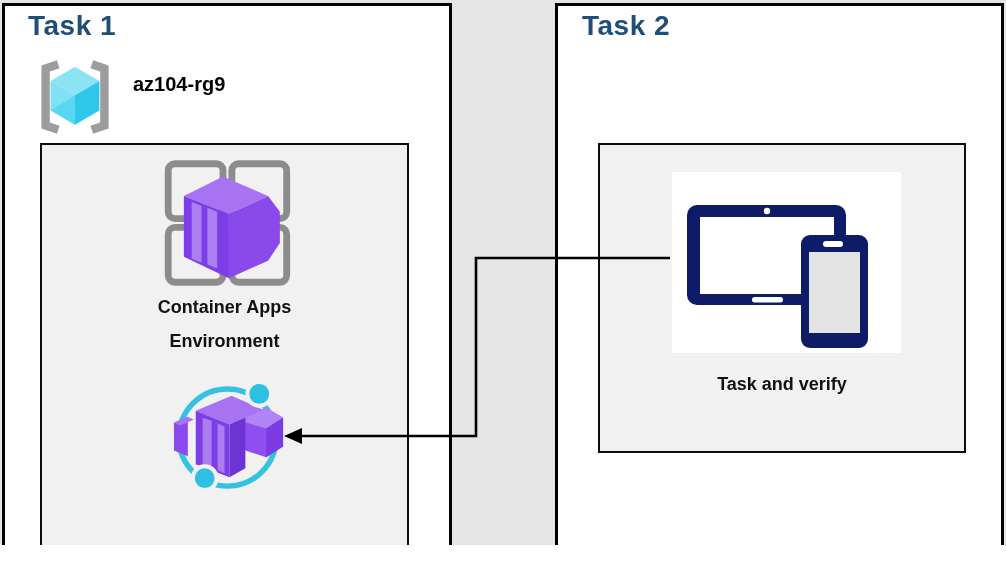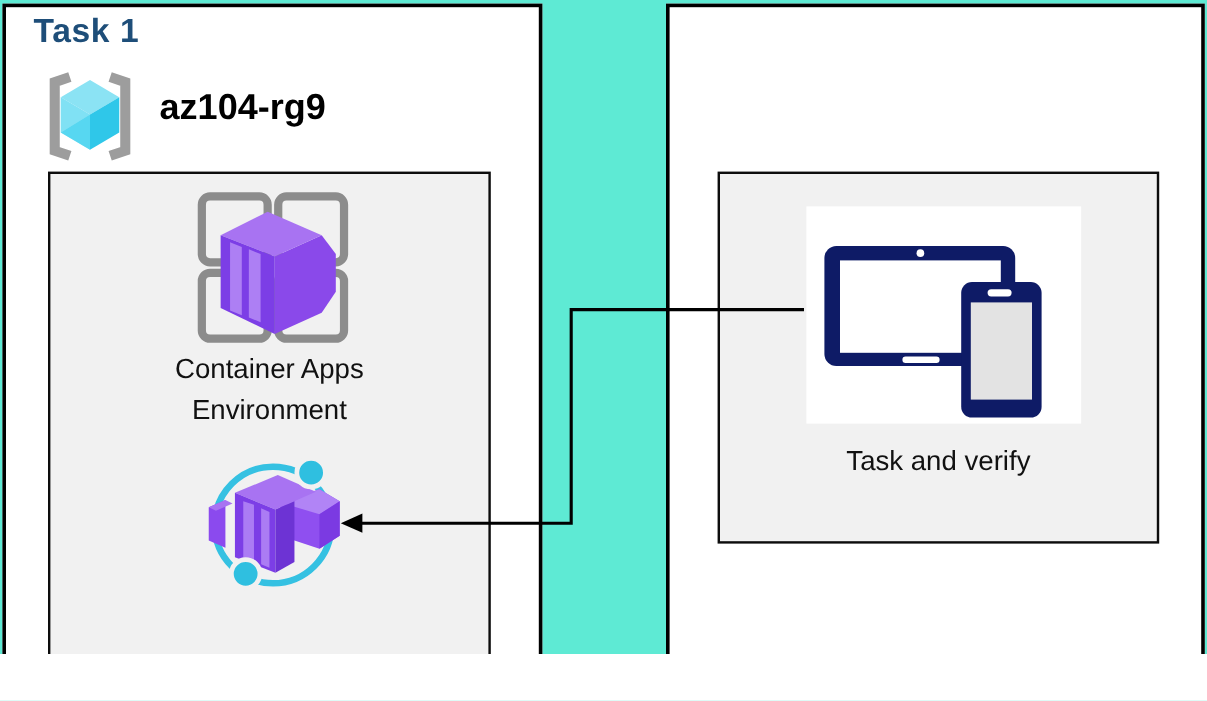--- a/index.html
+++ b/index.html
@@ -1,35 +1,35 @@
 <!DOCTYPE html>
 <html><head>
 <meta charset="utf-8">
 <style>
   html,body { margin:0; padding:0; background:#ffffff; }
   .canvas {
-    position:relative; width:1006px; height:545px; background:#5eead4;
+    position:relative; width:1006px; height:545px; background:#e5e5e5;
     font-family:"Liberation Sans", sans-serif; overflow:hidden;
   }
   .task-box {
     position:absolute; background:#ffffff; border:3px solid #000000; box-sizing:border-box;
   }
   .task-title {
     position:absolute; font-weight:700; font-size:28px; letter-spacing:0.5px;
   }
   .inner-box {
     position:absolute; border:2px solid #0d0d0d; box-sizing:border-box;
   }
   .icon-wrap { position:absolute; }
   .diagram-label {
-    position:absolute; font-weight:400; font-size:23px; color:#111111;
+    position:absolute; font-weight:700; font-size:18px; color:#111111;
     text-align:center; line-height:34px; left:0; right:0;
   }
   .rg-label {
-    position:absolute; font-weight:700; font-size:30px; color:#000000;
+    position:absolute; font-weight:700; font-size:20px; color:#000000;
   }
   .white-backdrop { position:absolute; background:#ffffff; }
   svg { display:block; }
   .connector-layer {
     position:absolute; left:0; top:0; width:1006px; height:584px; pointer-events:none;
   }
 </style>
 </head>
 <body>
 
@@ -99,20 +99,21 @@
         <circle cx="92" cy="17" r="12" fill="#2fbfe0" stroke="#f1f1f1" stroke-width="4"></circle>
         <circle cx="37" cy="102" r="12" fill="#2fbfe0" stroke="#f1f1f1" stroke-width="4"></circle>
       </svg>
     </div>
 
   </div>
 
   <div class="task-box" style="left:555px; top:3px; width:449px; height:578px;">
   </div>
 
+  <div class="task-title" style="left:582px; top:10px; color:#1e4e79;">Task 2</div>
 
   <div class="inner-box" style="left:598px; top:143px; width:368px; height:310px; background:#f1f1f1;">
 
     <div class="white-backdrop" style="left:72px; top:27px; width:229px; height:181px;">
       <div class="icon-wrap" style="left:0; top:0;">
         <svg viewBox="0 0 229 181" width="229" height="181">
 
           <rect x="15" y="33" width="159" height="100" rx="10" fill="#0e1b66"></rect>
           <rect x="28" y="45" width="134" height="77" fill="#ffffff"></rect>
           <circle cx="95" cy="39" r="3.2" fill="#ffffff"></circle>

